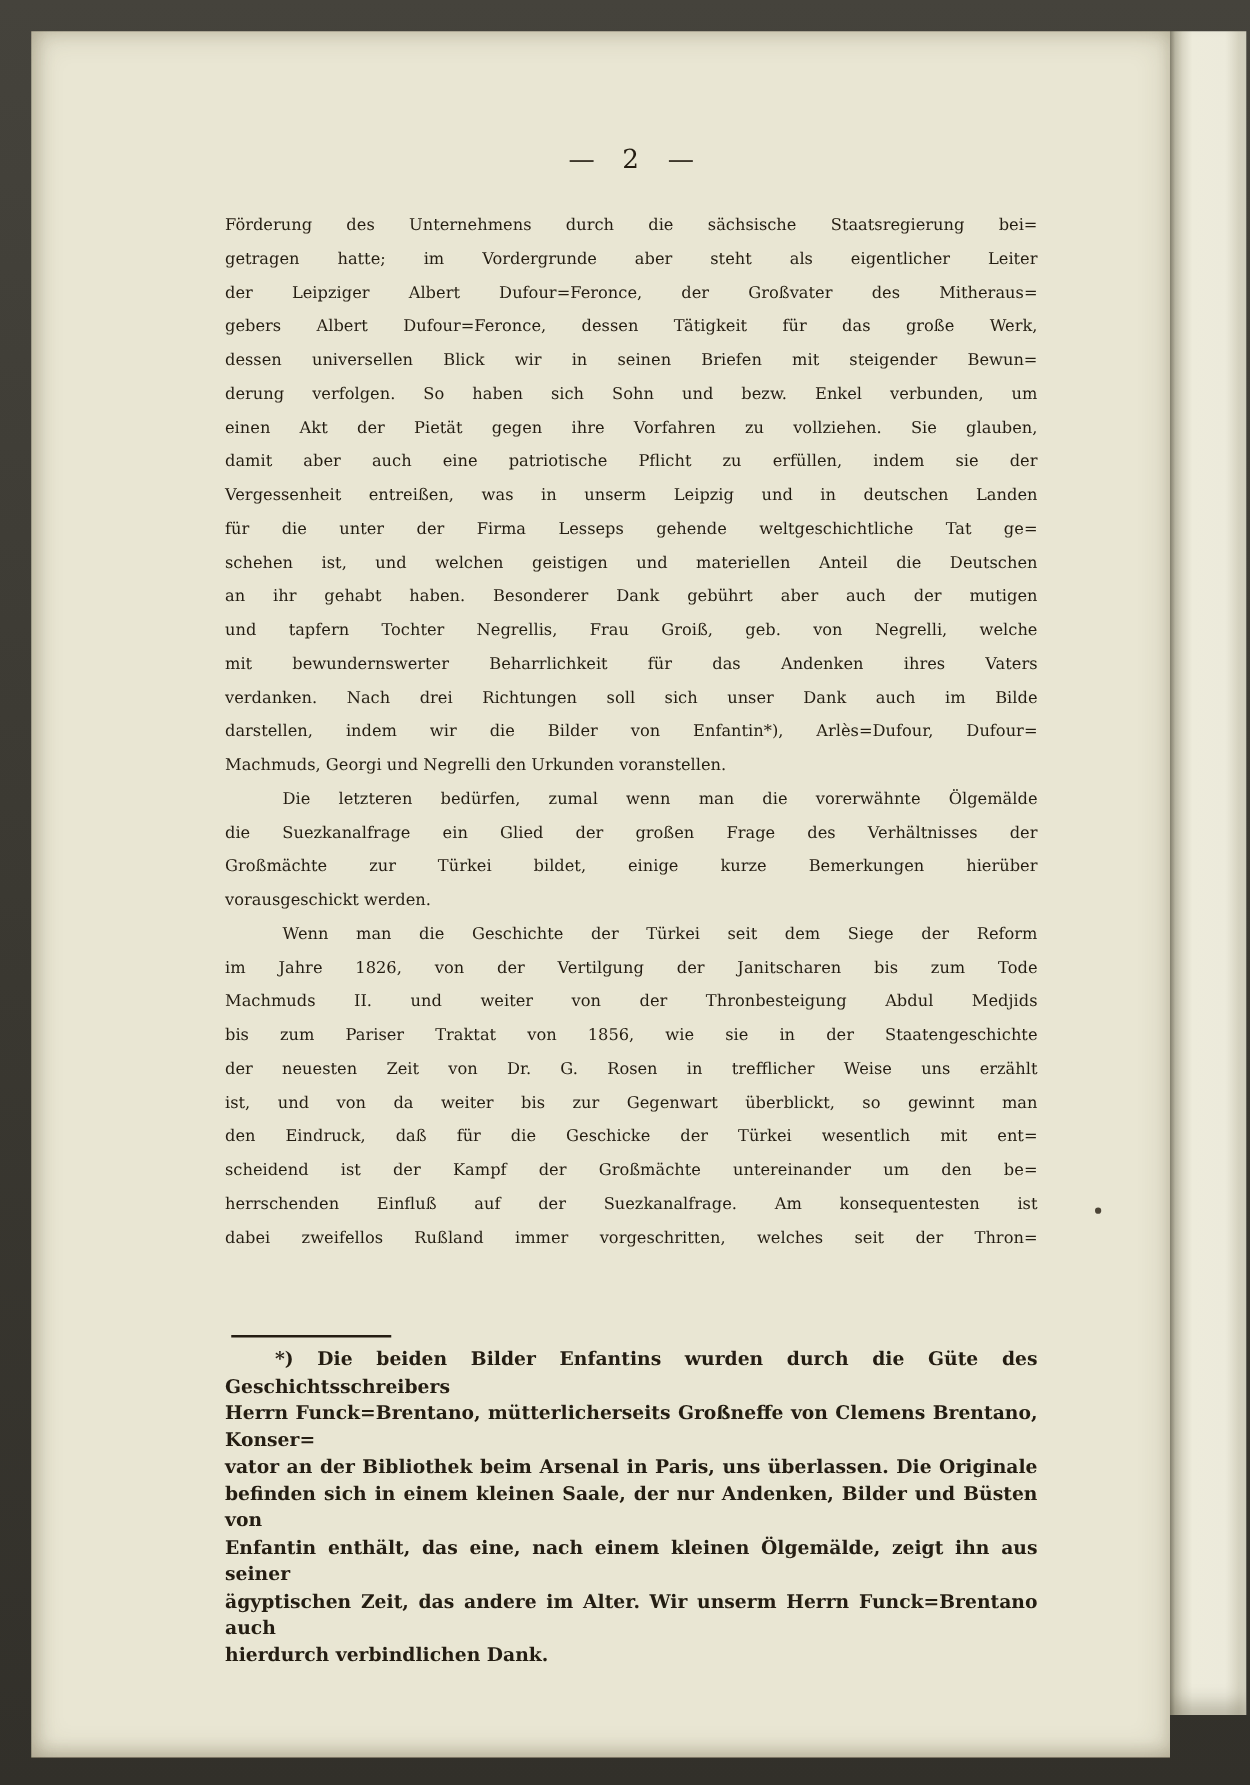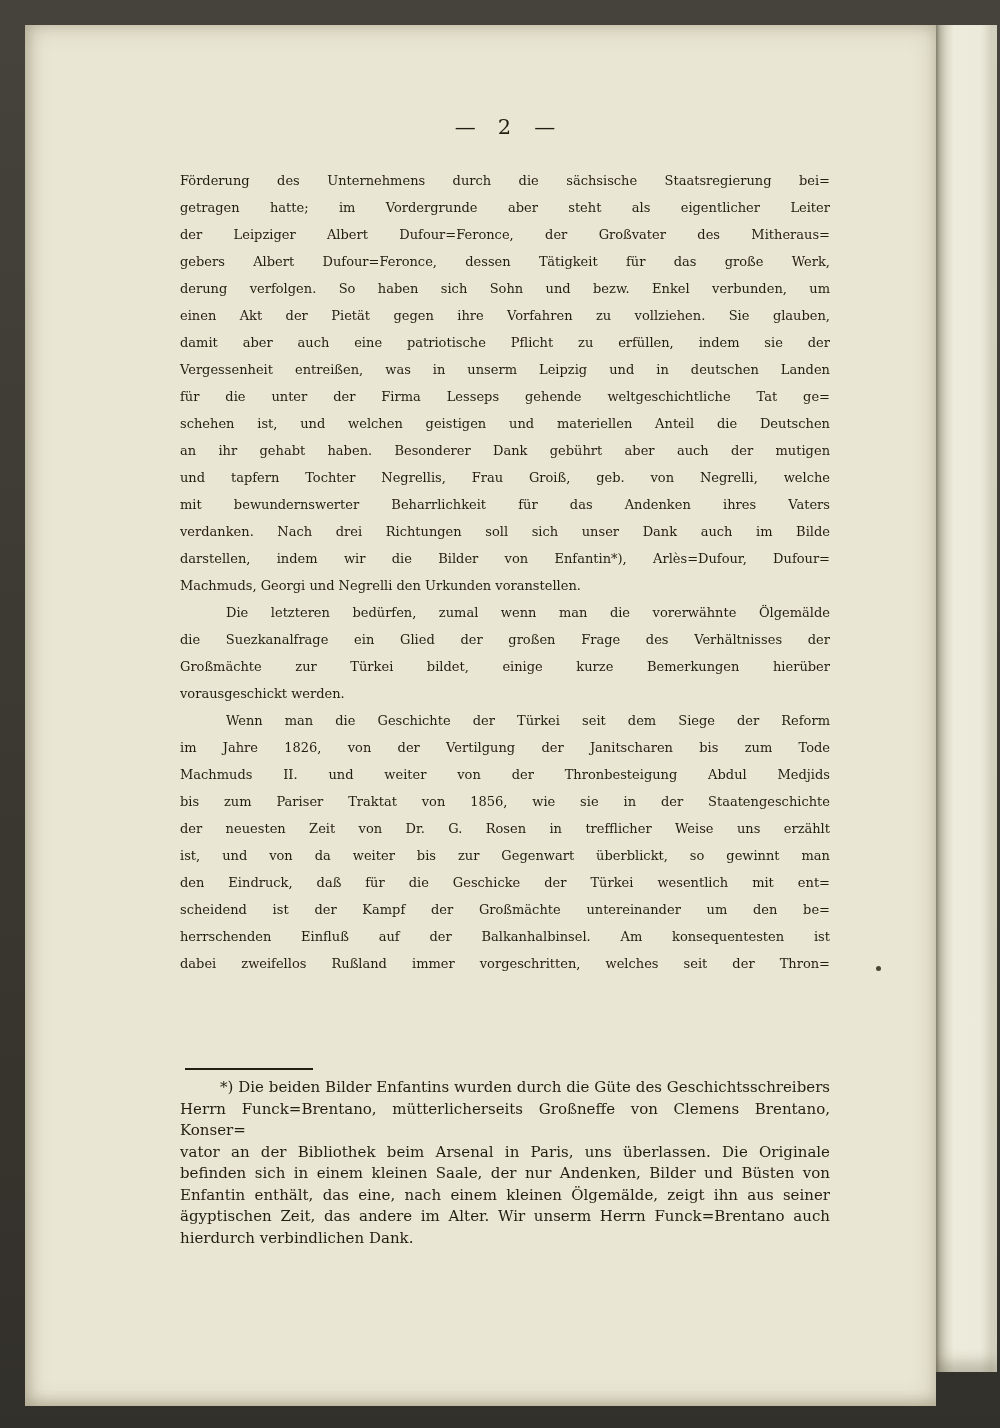--- a/index.html
+++ b/index.html
@@ -53,20 +53,21 @@
     left: 160px; top: 1043px;
     width: 128px; height: 2px;
     background: var(--ink, #241d12);
   }
   .footnote {
     position: absolute;
     top: 1052px; left: 155px; width: 650px;
     font-size: 15px;
     line-height: 21.5px;
     color: var(--ink, #241d12);
+    font-weight: bold;
   }
   .footnote .tline:first-child { text-indent: 40px; }
   .next-page-edge {
     position: absolute;
     left: 936px; top: 25px;
     width: 61px; height: 1347px;
     background: linear-gradient(90deg,
       #8f8c7b 0px, #c2bfac 4px, #dcd9c7 10px,
       #edebdb 18px, #eceadb 44px, #dddac8 55px, #e7e5d5 61px);
     box-shadow: inset 0 -10px 14px rgba(50, 42, 20, 0.25);
@@ -91,20 +92,21 @@
       <span class="num">2</span>
       <span>—</span>
     </div>
 
     <div class="body-text">
         <div class="para">
           <div class="tline">Förderung des Unternehmens durch die sächsische Staatsregierung bei=</div>
           <div class="tline">getragen hatte; im Vordergrunde aber steht als eigentlicher Leiter</div>
           <div class="tline">der Leipziger Albert Dufour=Feronce, der Großvater des Mitheraus=</div>
           <div class="tline">gebers Albert Dufour=Feronce, dessen Tätigkeit für das große Werk,</div>
+          <div class="tline">dessen universellen Blick wir in seinen Briefen mit steigender Bewun=</div>
           <div class="tline">derung verfolgen. So haben sich Sohn und bezw. Enkel verbunden, um</div>
           <div class="tline">einen Akt der Pietät gegen ihre Vorfahren zu vollziehen. Sie glauben,</div>
           <div class="tline">damit aber auch eine patriotische Pflicht zu erfüllen, indem sie der</div>
           <div class="tline">Vergessenheit entreißen, was in unserm Leipzig und in deutschen Landen</div>
           <div class="tline">für die unter der Firma Lesseps gehende weltgeschichtliche Tat ge=</div>
           <div class="tline">schehen ist, und welchen geistigen und materiellen Anteil die Deutschen</div>
           <div class="tline">an ihr gehabt haben. Besonderer Dank gebührt aber auch der mutigen</div>
           <div class="tline">und tapfern Tochter Negrellis, Frau Groiß, geb. von Negrelli, welche</div>
           <div class="tline">mit bewundernswerter Beharrlichkeit für das Andenken ihres Vaters</div>
           <div class="tline">verdanken. Nach drei Richtungen soll sich unser Dank auch im Bilde</div>
@@ -119,21 +121,21 @@
         </div>
         <div class="para indent">
           <div class="tline">Wenn man die Geschichte der Türkei seit dem Siege der Reform</div>
           <div class="tline">im Jahre 1826, von der Vertilgung der Janitscharen bis zum Tode</div>
           <div class="tline">Machmuds II. und weiter von der Thronbesteigung Abdul Medjids</div>
           <div class="tline">bis zum Pariser Traktat von 1856, wie sie in der Staatengeschichte</div>
           <div class="tline">der neuesten Zeit von Dr. G. Rosen in trefflicher Weise uns erzählt</div>
           <div class="tline">ist, und von da weiter bis zur Gegenwart überblickt, so gewinnt man</div>
           <div class="tline">den Eindruck, daß für die Geschicke der Türkei wesentlich mit ent=</div>
           <div class="tline">scheidend ist der Kampf der Großmächte untereinander um den be=</div>
-          <div class="tline">herrschenden Einfluß auf der Balkanhalbinsel. Am konsequentesten ist</div>
+          <div class="tline">herrschenden Einfluß auf der Suezkanalfrage. Am konsequentesten ist</div>
           <div class="tline">dabei zweifellos Rußland immer vorgeschritten, welches seit der Thron=</div>
         </div>
       </div>
 
     <div class="footnote-rule"></div>
 
     <div class="footnote">
         <div class="tline">*) Die beiden Bilder Enfantins wurden durch die Güte des Geschichtsschreibers</div>
         <div class="tline">Herrn Funck=Brentano, mütterlicherseits Großneffe von Clemens Brentano, Konser=</div>
         <div class="tline">vator an der Bibliothek beim Arsenal in Paris, uns überlassen. Die Originale</div>

